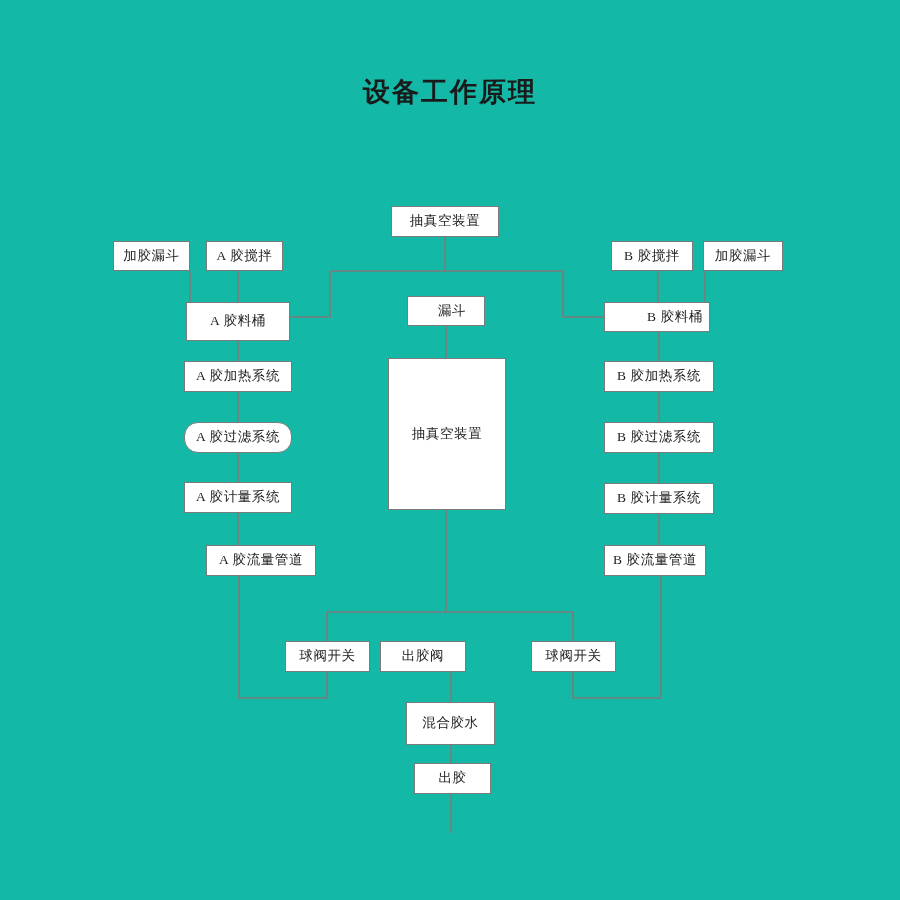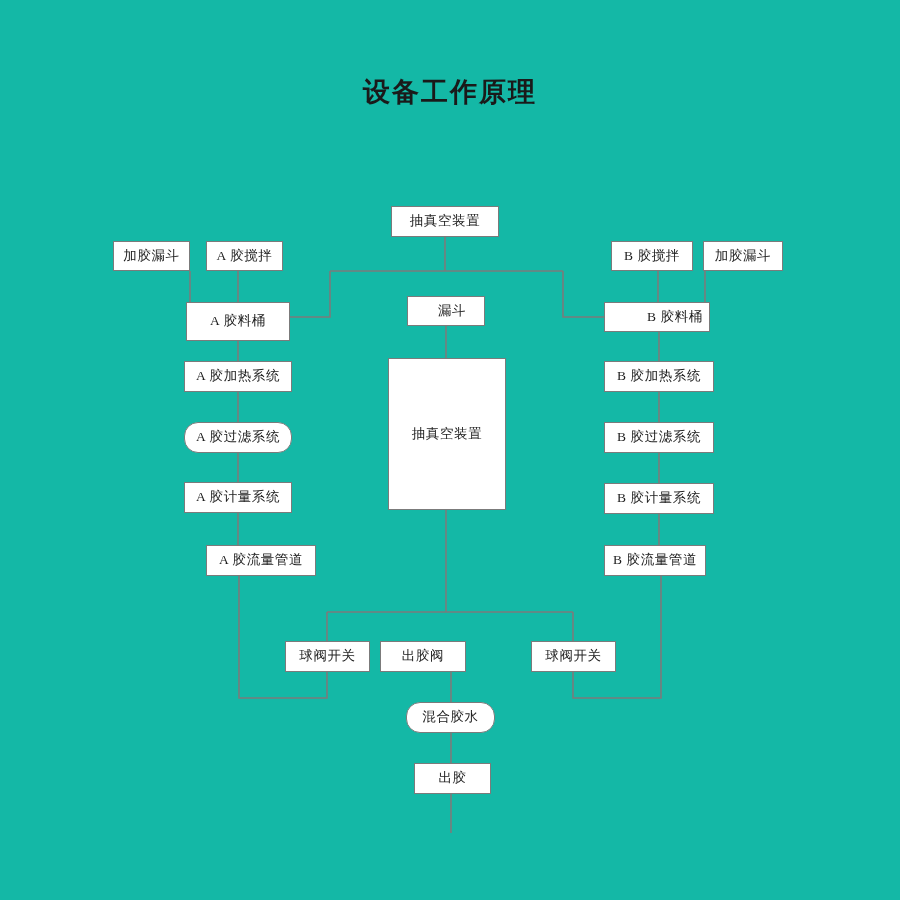--- a/index.html
+++ b/index.html
@@ -146,21 +146,21 @@
       </div>
       <div class="node" style="left: 285px; top: 641px; width: 85px; height: 31px;">
         <span>球阀开关</span>
       </div>
       <div class="node" style="left: 380px; top: 641px; width: 86px; height: 31px;">
         <span>出胶阀</span>
       </div>
       <div class="node" style="left: 531px; top: 641px; width: 85px; height: 31px;">
         <span>球阀开关</span>
       </div>
-      <div class="node" style="left: 406px; top: 702px; width: 89px; height: 31px; border-radius: 14px;">
+      <div class="node" style="left: 406px; top: 702px; width: 89px; height: 43px;">
         <span>混合胶水</span>
       </div>
       <div class="node" style="left: 414px; top: 763px; width: 77px; height: 31px;">
         <span>出胶</span>
       </div>
     </div>
 
 </div>
 
 </body></html>

